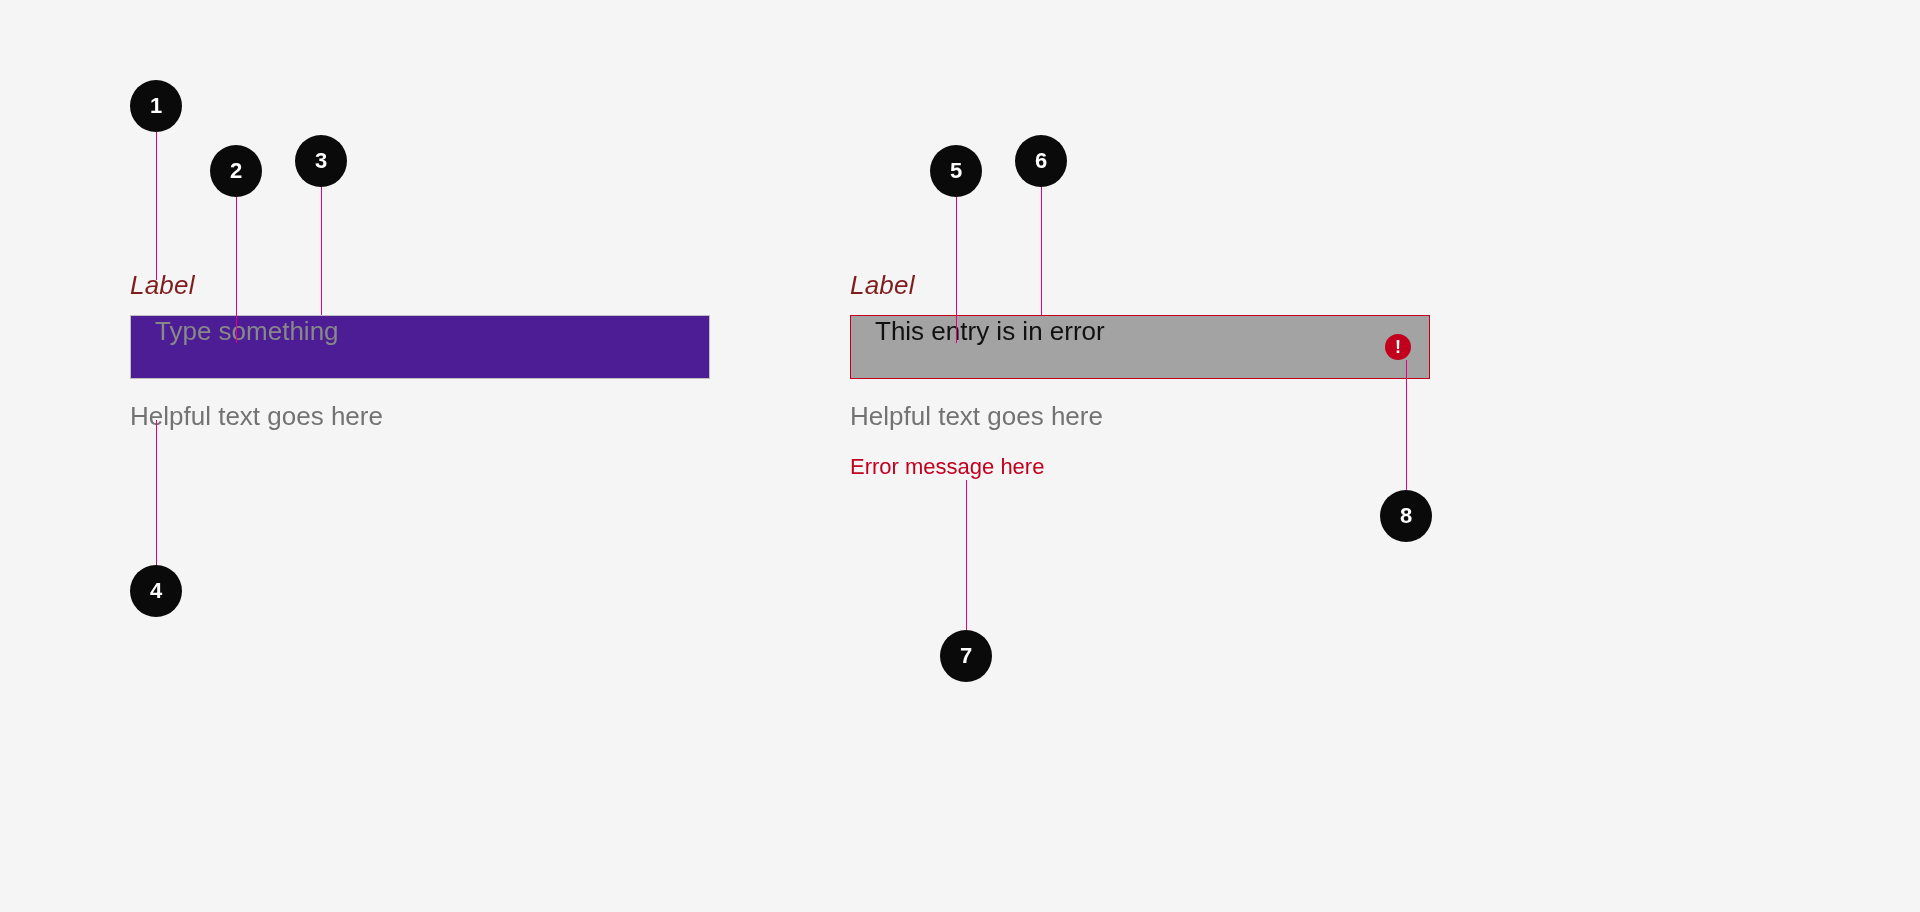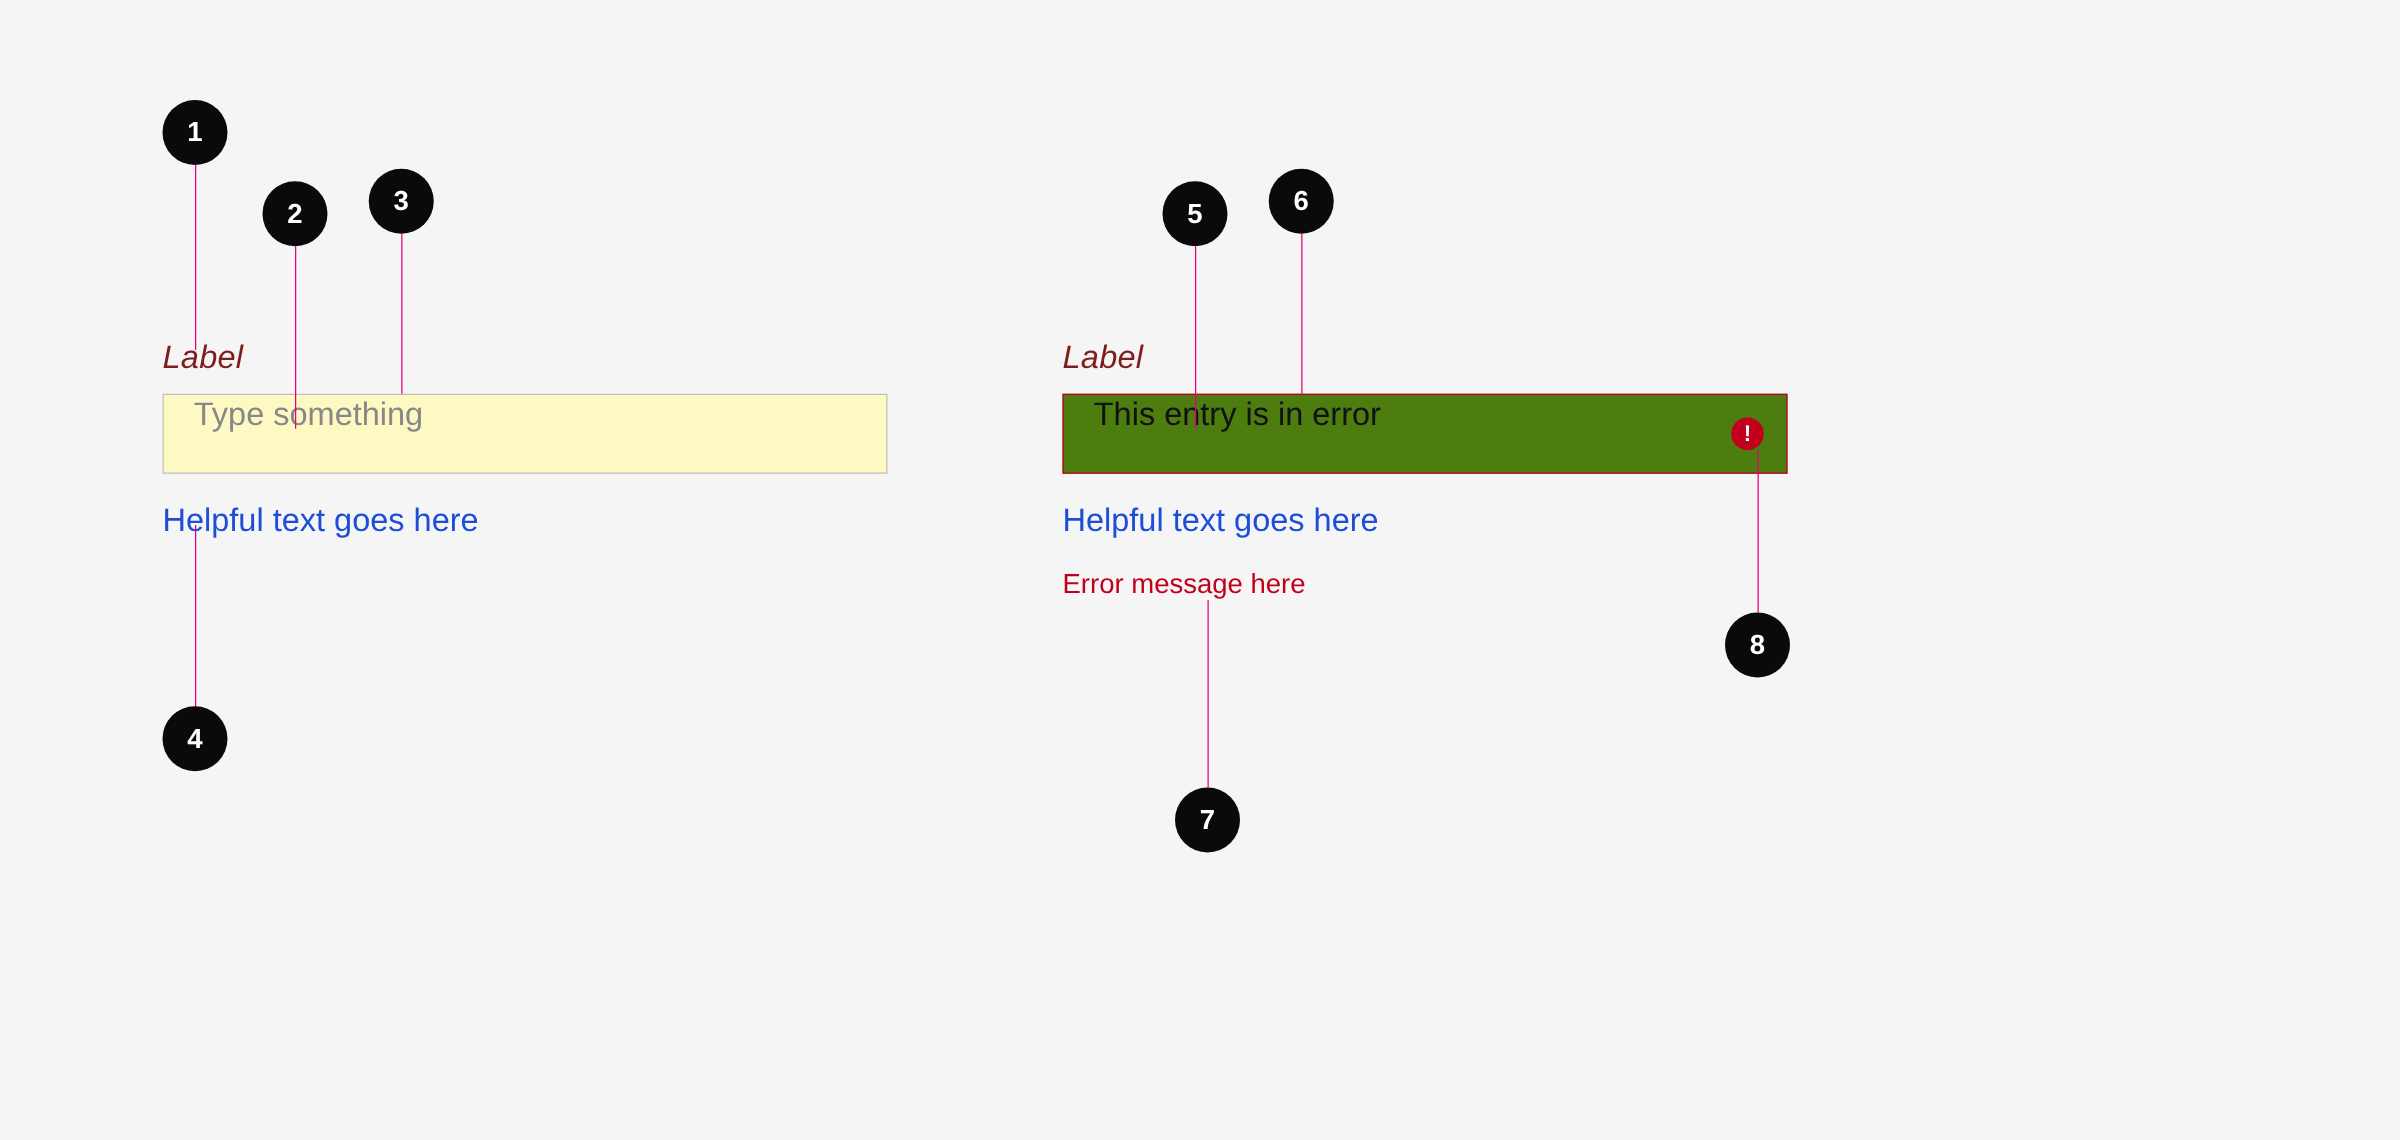--- a/index.html
+++ b/index.html
@@ -22,38 +22,38 @@
   .label {
     font-size: 26px;
     color: #7f1d1d;
     letter-spacing: 0.2px;
     font-style: italic;
   }
   .input-box {
     position: relative;
     width: 580px;
     height: 64px;
-    background: #fef9c3;
+    background: #4c1d95;
     border: 1px solid #bfbfbf;
     padding: 0 24px;
     display: flex;
     align-items: center;
   }
   .input-box.error {
     border: 1px solid #c2001e;
-    background: #4d7c0f;
+    background: #a3a3a3;
   }
   .input-text {
     font-size: 26px;
     color: #111;
   }
   .input-text.placeholder { color: #888; }
   .help-text {
     font-size: 26px;
-    color: #1d4ed8;
+    color: #737373;
   }
   .error-text {
     font-size: 22px;
     color: #c2001e;
   }
 
   
   .err-icon {
     position: absolute;
     right: 18px;

